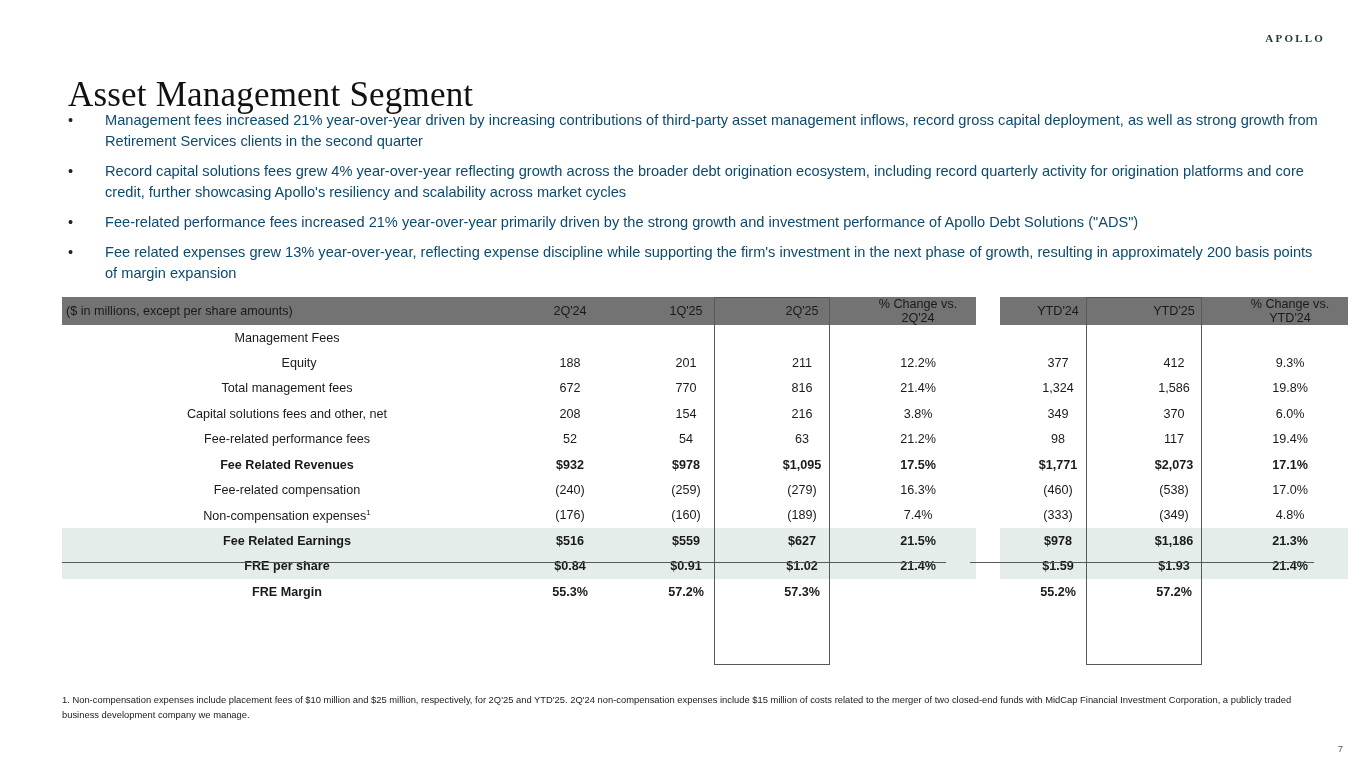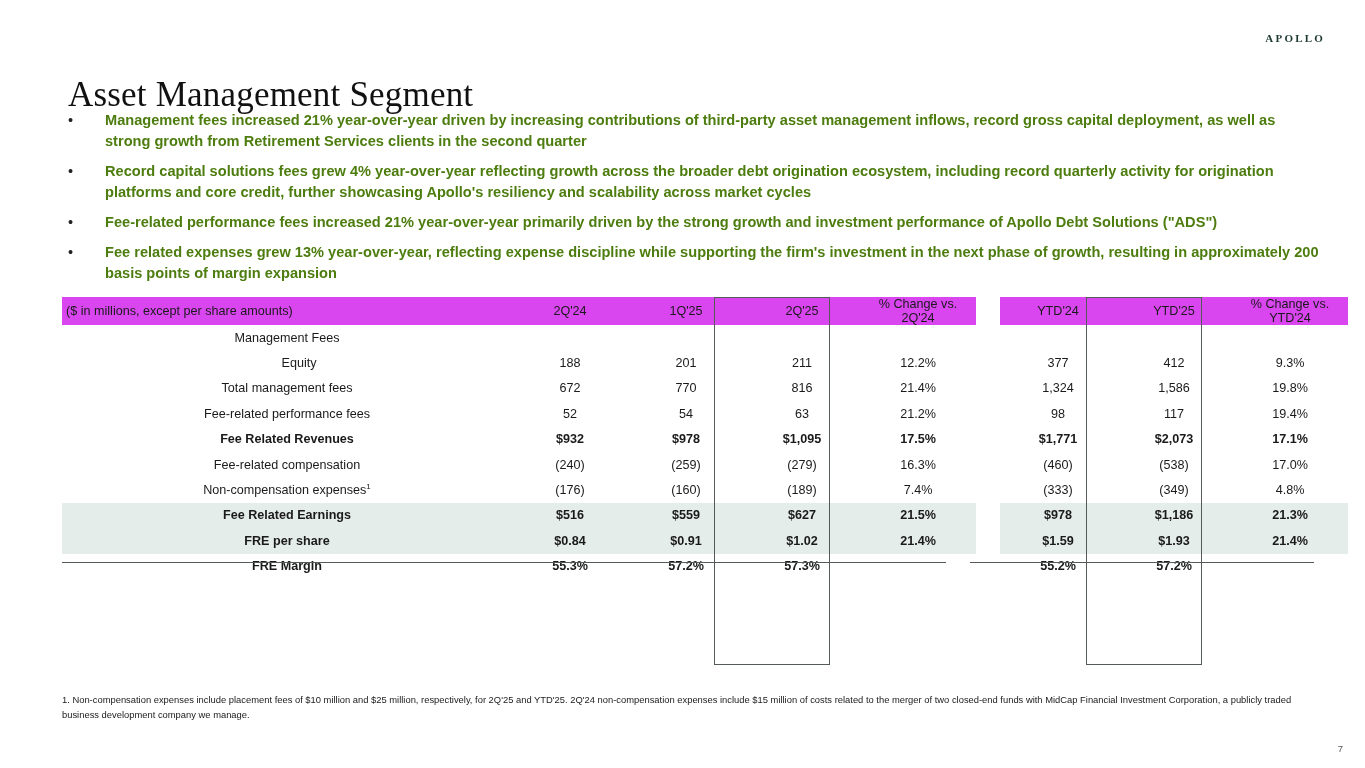--- a/index.html
+++ b/index.html
@@ -56,22 +56,21 @@
     width: 37px;
     flex: 0 0 37px;
     font-size: 14.5px;
     line-height: 21px;
     color: #222;
   }
   .bullet .btxt {
     flex: 1;
     font-size: 14.6px;
     line-height: 21px;
-    color: #4d7c0f;
-    font-weight: bold;
+    color: #0c4a6e;
   }
   
   .tbl-wrap {
     position: absolute;
     top: 297px;
     left: 62px;
     width: 1252px;
   }
   table.fin {
     border-collapse: collapse;
@@ -81,21 +80,21 @@
   table.fin td, table.fin th {
     padding: 0;
     font-size: 12.6px;
     color: #1a1a1a;
     font-weight: normal;
     text-align: center;
     vertical-align: middle;
     height: 25.4px;
   }
   th.hdr {
-    background: #d946ef;
+    background: #737373;
     height: 38px;
     font-size: 12.4px;
     font-weight: normal;
     line-height: 14px;
     margin-left: 28px;
   }
   th.hdr.label, td.label {
     text-align: left;
     padding-left: 4px;
   }
@@ -231,20 +230,31 @@
           <td>672</td>
           <td>770</td>
           <td>816</td>
           <td>21.4%</td>
           <td class="col-gap"></td>
           <td>1,324</td>
           <td>1,586</td>
           <td>19.8%</td>
         </tr>
 
+        <tr>
+          <td class="label">Capital solutions fees and other, net</td>
+          <td>208</td>
+          <td>154</td>
+          <td>216</td>
+          <td>3.8%</td>
+          <td class="col-gap"></td>
+          <td>349</td>
+          <td>370</td>
+          <td>6.0%</td>
+        </tr>
 
         <tr>
           <td class="label">Fee-related performance fees</td>
           <td>52</td>
           <td>54</td>
           <td>63</td>
           <td>21.2%</td>
           <td class="col-gap"></td>
           <td>98</td>
           <td>117</td>

